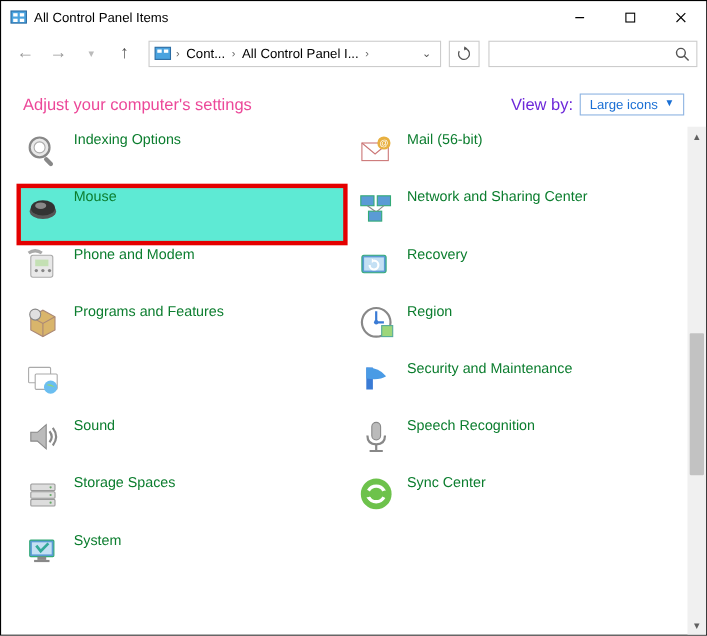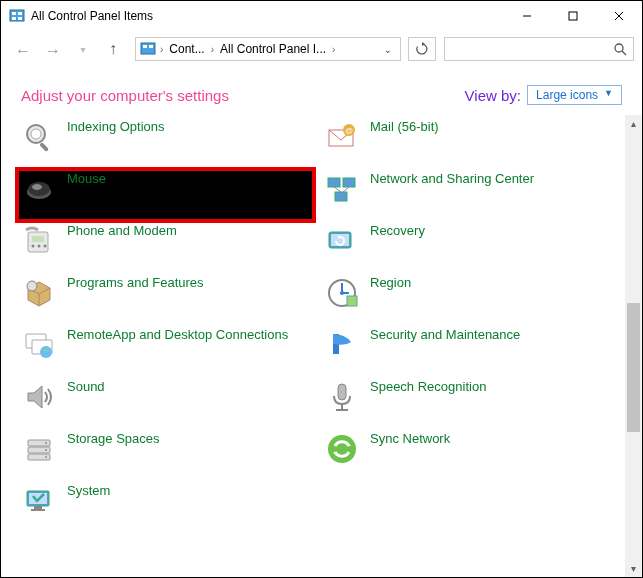--- a/index.html
+++ b/index.html
@@ -24,21 +24,21 @@
 .search-box .sicon { margin-left: auto; color: #555; }
 .header-row { display: flex; align-items: center; padding: 18px 20px 10px 20px; }
 .header-row h1 { color: #ec4899; font-weight: 400; font-size: 15px; flex: 1; }
 .viewby { font-size: 15px; color: #6d28d9; margin-right: 6px; }
 .viewby-select { border: 1px solid #8db3e2; color: #1a6fd4; padding: 2px 8px; font-size: 12px; display: flex; gap: 6px; }
 .content-wrap { flex: 1; display: flex; overflow: hidden; }
 .grid { flex: 1; padding: 2px 8px 8px 16px; display: grid; grid-template-columns: 1fr 1fr; column-gap: 6px; row-gap: 0; align-content: start; overflow: hidden; }
 .item { display: flex; align-items: flex-start; height: 52px; padding: 2px 4px; }
 .item .ico { width: 36px; height: 36px; margin-right: 10px; flex-shrink: 0; display: flex; align-items: center; justify-content: center; }
 .item .lbl { color: #0b7d2e; font-size: 13px; line-height: 1.2; }
-.item.highlighted { background: #000000; outline: 4px solid #e40000; outline-offset: -2px; }
+.item.highlighted { background: #5eead4; outline: 4px solid #e40000; outline-offset: -2px; }
 .scrollbar { width: 17px; background: #f0f0f0; display: flex; flex-direction: column; }
 .scrollbar .sb-btn { height: 17px; display: flex; align-items: center; justify-content: center; color: #606060; font-size: 10px; }
 .scrollbar .track { flex: 1; position: relative; }
 .scrollbar .thumb { position: absolute; left: 2px; right: 2px; top: 40%; height: 30%; background: #c2c2c2; border-radius: 1px; }
 svg { display: block; }
 </style>
 </head>
 <body>
 
 <div class="window">
@@ -226,21 +226,20 @@
 
       <div class="item">
         <span class="ico">
             <svg width="34" height="34" viewBox="0 0 34 34">
               <rect x="4" y="6" width="20" height="14" rx="1" fill="#fff" stroke="#aaa"></rect>
               <rect x="10" y="12" width="20" height="14" rx="1" fill="#fff" stroke="#aaa"></rect>
               <circle cx="24" cy="24" r="6" fill="#6bbef0"></circle>
               <path d="M20 22 Q24 20 28 24" fill="#8fd67a"></path>
             </svg>
           </span>
-        <span class="lbl">RemoteApp and Desktop Connections</span>
       </div>
 
       <div class="item">
         <span class="ico">
             <svg width="34" height="34" viewBox="0 0 34 34">
               <path d="M8 6 L8 26 L14 26 L14 6 Z" fill="#3a7bd5"></path>
               <path d="M8 6 Q20 6 26 14 Q20 18 8 16 Z" fill="#4a9be5"></path>
             </svg>
           </span>
         <span class="lbl">Security and Maintenance</span>
@@ -286,21 +285,21 @@
       <div class="item">
         <span class="ico">
             <svg width="34" height="34" viewBox="0 0 34 34">
               <circle cx="17" cy="17" r="14" fill="#6dc24b"></circle>
               <path d="M10 14 A8 8 0 0 1 24 14" fill="none" stroke="#fff" stroke-width="3"></path>
               <path d="M24 20 A8 8 0 0 1 10 20" fill="none" stroke="#fff" stroke-width="3"></path>
               <path d="M22 10 L26 14 L22 14 Z" fill="#fff"></path>
               <path d="M12 24 L8 20 L12 20 Z" fill="#fff"></path>
             </svg>
           </span>
-        <span class="lbl">Sync Network</span>
+        <span class="lbl">Sync Center</span>
       </div>
 
       <div class="item">
         <span class="ico">
             <svg width="34" height="34" viewBox="0 0 34 34">
               <rect x="5" y="7" width="22" height="15" rx="1" fill="#5a9bd5" stroke="#3a7"></rect>
               <rect x="7" y="9" width="18" height="11" fill="#c4e0f4"></rect>
               <rect x="12" y="22" width="8" height="3" fill="#888"></rect>
               <rect x="9" y="25" width="14" height="2" fill="#888"></rect>
               <path d="M11 12 L15 17 L22 10" fill="none" stroke="#3a9" stroke-width="2.5"></path>

